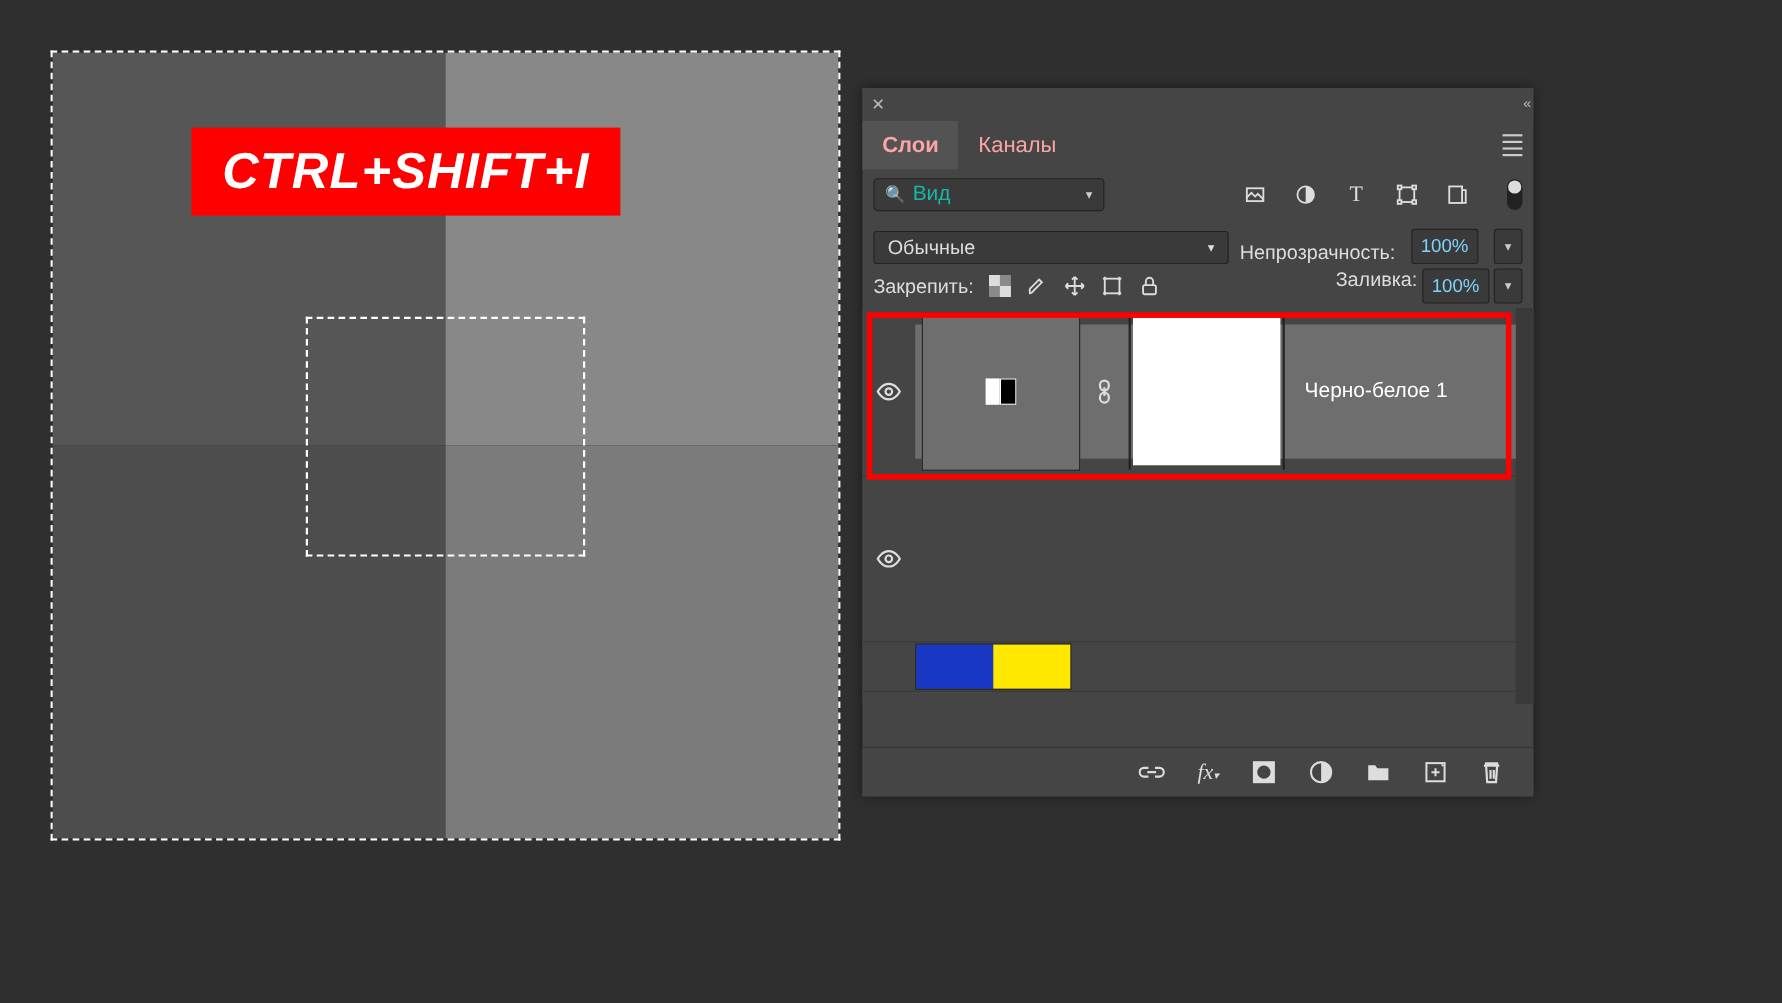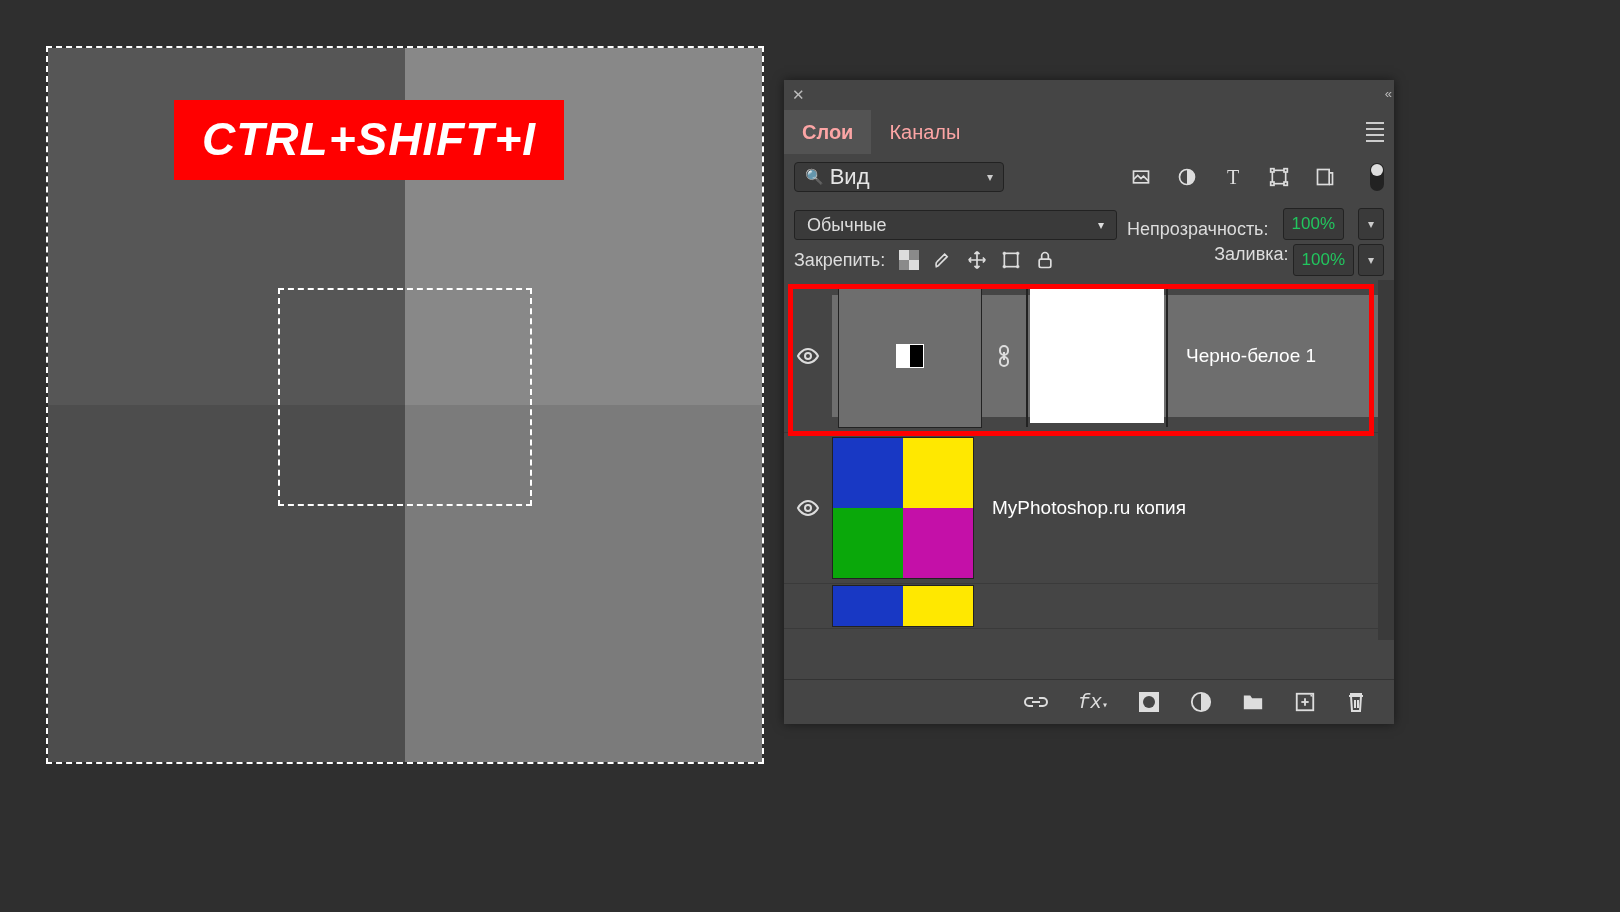--- a/index.html
+++ b/index.html
@@ -6,53 +6,53 @@
 
 
 .canvas-wrap{position:absolute;left:46px;top:46px;width:718px;height:718px;border:2px dashed #fff;box-sizing:border-box}
 .canvas-wrap .q{position:absolute;width:50%;height:50%}
 .q1{left:0;top:0;background:#565656}
 .q2{left:50%;top:0;background:#888}
 .q3{left:0;top:50%;background:#4d4d4d}
 .q4{left:50%;top:50%;background:#7b7b7b}
 .inner-sel{position:absolute;left:230px;top:240px;width:254px;height:218px;border:2px dashed #fff;box-sizing:border-box}
 
-.overlay-label{position:absolute;left:174px;top:100px;background:#ff0000;color:#fff;font-style:italic;font-weight:700;font-size:46px;padding:12px 28px 14px;letter-spacing:1px}
+.overlay-label{position:absolute;left:174px;top:116px;background:#ff0000;color:#fff;font-style:italic;font-weight:700;font-size:46px;padding:12px 28px 14px;letter-spacing:1px}
 
 
 .panel{position:absolute;left:784px;top:80px;width:610px;height:644px;background:#454545;box-shadow:0 0 10px rgba(0,0,0,.5)}
 
 
 .panel-titlebar{height:30px;position:relative;background:#454545}
 .close-x{position:absolute;left:8px;top:6px;color:#bbb;font-size:15px;cursor:pointer}
 .collapse-arrows{position:absolute;right:6px;top:6px;color:#bbb;font-size:13px;letter-spacing:-4px;cursor:pointer}
 
 
 .tabs{height:44px;display:flex;align-items:stretch;position:relative}
 .tab{padding:0 18px;display:flex;align-items:center;font-size:20px;color:#fca5a5;cursor:pointer}
 .tab.active{background:#535353;color:#fca5a5;font-weight:600}
 .tabs-menu{position:absolute;right:10px;top:12px;display:flex;flex-direction:column;gap:4px;cursor:pointer}
 .tabs-menu span{width:18px;height:2px;background:#ccc;display:block}
 
 
 .row-a{height:46px;display:flex;align-items:center;padding:0 10px;gap:10px}
 .search-box{width:210px;height:30px;background:#3a3a3a;border:1px solid #222;border-radius:4px;display:flex;align-items:center;padding:0 10px;position:relative;box-sizing:border-box}
 .search-box .mag{font-size:15px;color:#ccc;margin-right:6px}
-.search-box .label{font-size:22px;color:#e5e5e5;flex:1}
+.search-box .label{font-size:19px;color:#14b8a6;flex:1}
 .search-box .chev{font-size:12px;color:#ccc}
 .icon-strip{margin-left:auto;display:flex;align-items:center;gap:24px;color:#ddd}
 .icon-strip .ic{width:22px;height:22px;display:flex;align-items:center;justify-content:center}
 .switch{width:14px;height:28px;background:#222;border-radius:8px;position:relative;margin-left:10px}
 .switch .knob{position:absolute;top:1px;left:1px;width:12px;height:12px;border-radius:50%;background:#ddd}
 
 
 .row-b{height:40px;display:flex;align-items:flex-end;padding:0 10px;gap:10px}
 .blend-select{flex:1;max-width:328px;height:30px;background:#3a3a3a;border:1px solid #222;border-radius:3px;display:flex;align-items:center;padding:0 12px;font-size:18px;color:#ddd;box-sizing:border-box;justify-content:space-between}
 .lbl{font-size:18px;color:#ddd}
-.valbox{height:30px;background:#3a3a3a;border:1px solid #222;border-radius:3px;display:flex;align-items:center;padding:0 8px;font-size:17px;color:#22c55e;margin-left:4px}
+.valbox{height:30px;background:#3a3a3a;border:1px solid #222;border-radius:3px;display:flex;align-items:center;padding:0 8px;font-size:17px;color:#7dd3fc;margin-left:4px}
 .chevbx{height:30px;width:24px;background:#3a3a3a;border:1px solid #222;border-radius:3px;display:flex;align-items:center;justify-content:center;font-size:12px;color:#ccc;margin-left:4px}
 
 
 .row-c{height:40px;display:flex;align-items:center;padding:0 10px;gap:14px;font-size:18px;color:#ddd}
 .row-c .right{margin-left:auto;display:flex;align-items:flex-start}
 
 
 .layers{position:relative;height:360px;background:#454545}
 .scrollbar{position:absolute;right:0;top:0;bottom:0;width:16px;background:#3a3a3a}
 
@@ -242,49 +242,40 @@
       </div>
     </div>
 
     <div class="layer" style="height:150px">
       <div class="vis">
         <svg width="24" height="24" viewBox="0 0 24 24" fill="none" stroke="#ddd" stroke-width="2">
             <path d="M2 12s3.5-7 10-7 10 7 10 7-3.5 7-10 7S2 12 2 12z"></path>
             <circle cx="12" cy="12" r="3"></circle>
           </svg>
       </div>
-      <div class="layer2-body">
-        <div class="color-thumb">
-          <div class="c-b"></div>
-            <div class="c-y"></div>
-            <div class="c-g"></div>
-            <div class="c-m"></div>
-        </div>
-        <span class="layer-name">MyPhotoshop.ru копия</span>
-      </div>
     </div>
 
     <div class="layer short">
       <div class="vis"></div>
       <div class="layer2-body">
         <div class="color-thumb sm">
           <div class="c-b"></div>
             <div class="c-y"></div>
         </div>
       </div>
     </div>
   </div>
 
   <div class="panel-footer">
     <span>
       <svg width="24" height="20" viewBox="0 0 24 20" fill="none" stroke="#ddd" stroke-width="2">
           <path d="M9 10H5a4 4 0 010-8h4M15 2h4a4 4 0 010 8h-4M8 6h8" transform="translate(0 4)"></path>
         </svg>
     </span>
-    <span style="font-style:italic;font-family:Liberation Mono, monospace;font-size:20px">fx<span style="font-size:10px">▾</span></span>
+    <span style="font-style:italic;font-family:Liberation Serif, serif;font-size:20px">fx<span style="font-size:10px">▾</span></span>
     <span>
       <svg width="22" height="22" viewBox="0 0 22 22">
           <rect x="1" y="1" width="20" height="20" fill="#ddd"></rect>
           <circle cx="11" cy="11" r="6" fill="#454545"></circle>
         </svg>
     </span>
     <span>
       <svg width="22" height="22" viewBox="0 0 24 24">
           <circle cx="12" cy="12" r="10" fill="none" stroke="#ddd" stroke-width="2"></circle>
           <path d="M12 2a10 10 0 010 20z" fill="#ddd"></path>

